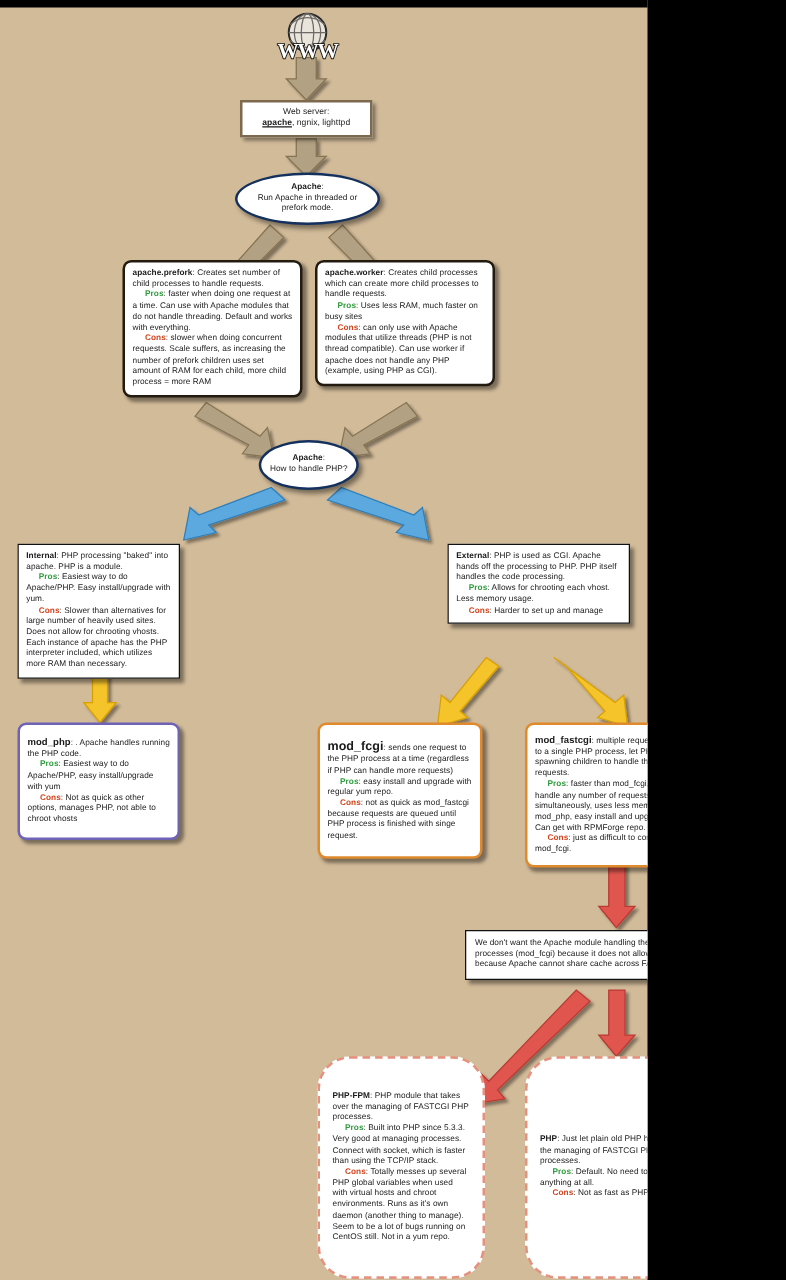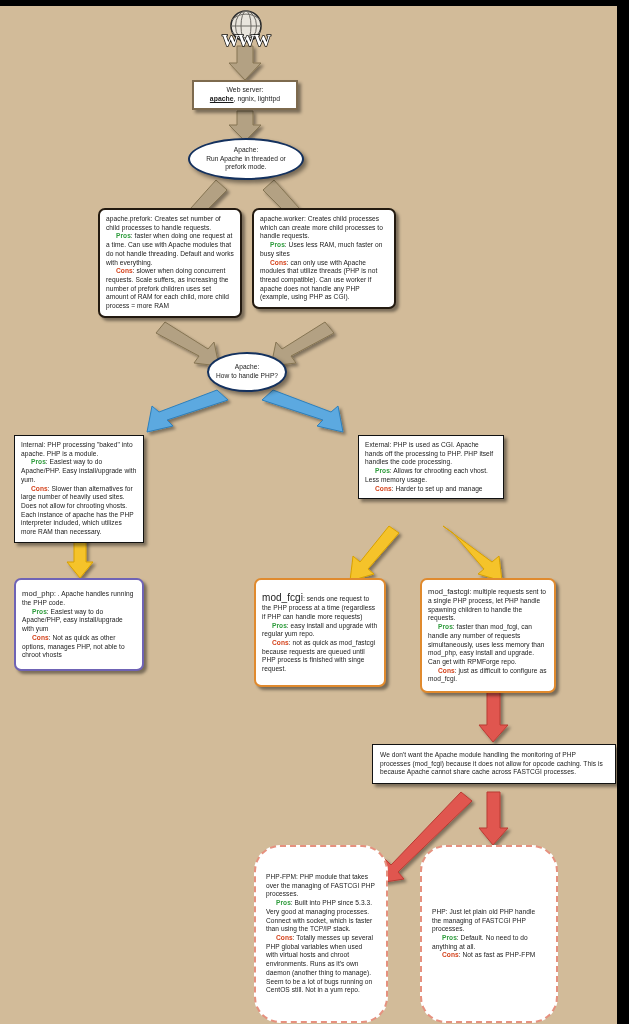--- a/index.html
+++ b/index.html
@@ -5,21 +5,21 @@
   html, body {
     margin: 0;
     padding: 0;
     background: #000;
   }
   body {
     font-family: "Liberation Sans", sans-serif;
   }
   #canvas {
     position: relative;
-    width: 617px;
+    width: 518px;
     height: 1024px;
     background: #d2bb99;
     overflow: hidden;
   }
   #topbar {
     position: absolute;
     left: 0; top: 0;
     width: 629px; height: 6px;
     background: #000;
     z-index: 50;
@@ -76,21 +76,21 @@
     border: 2px solid #e08a2e;
     border-radius: 7px;
   }
   .cloudbox {
     border: 2px dashed #e6917f;
     border-radius: 26px;
     background: #ffffff;
     display: flex;
     align-items: center;
   }
-  b { font-weight: normal; text-align: right; }
+  b { font-weight: bold; text-align: right; }
   .pros { color: #2e9c3c; font-weight: bold; }
   .cons { color: #d4421b; font-weight: bold; }
   .u { text-decoration: underline; font-weight: bold; }
   .ind { display: block; text-indent: 10px; }
   .globe {
     position: absolute;
     z-index: 4;
   }
 </style>
 </head>

